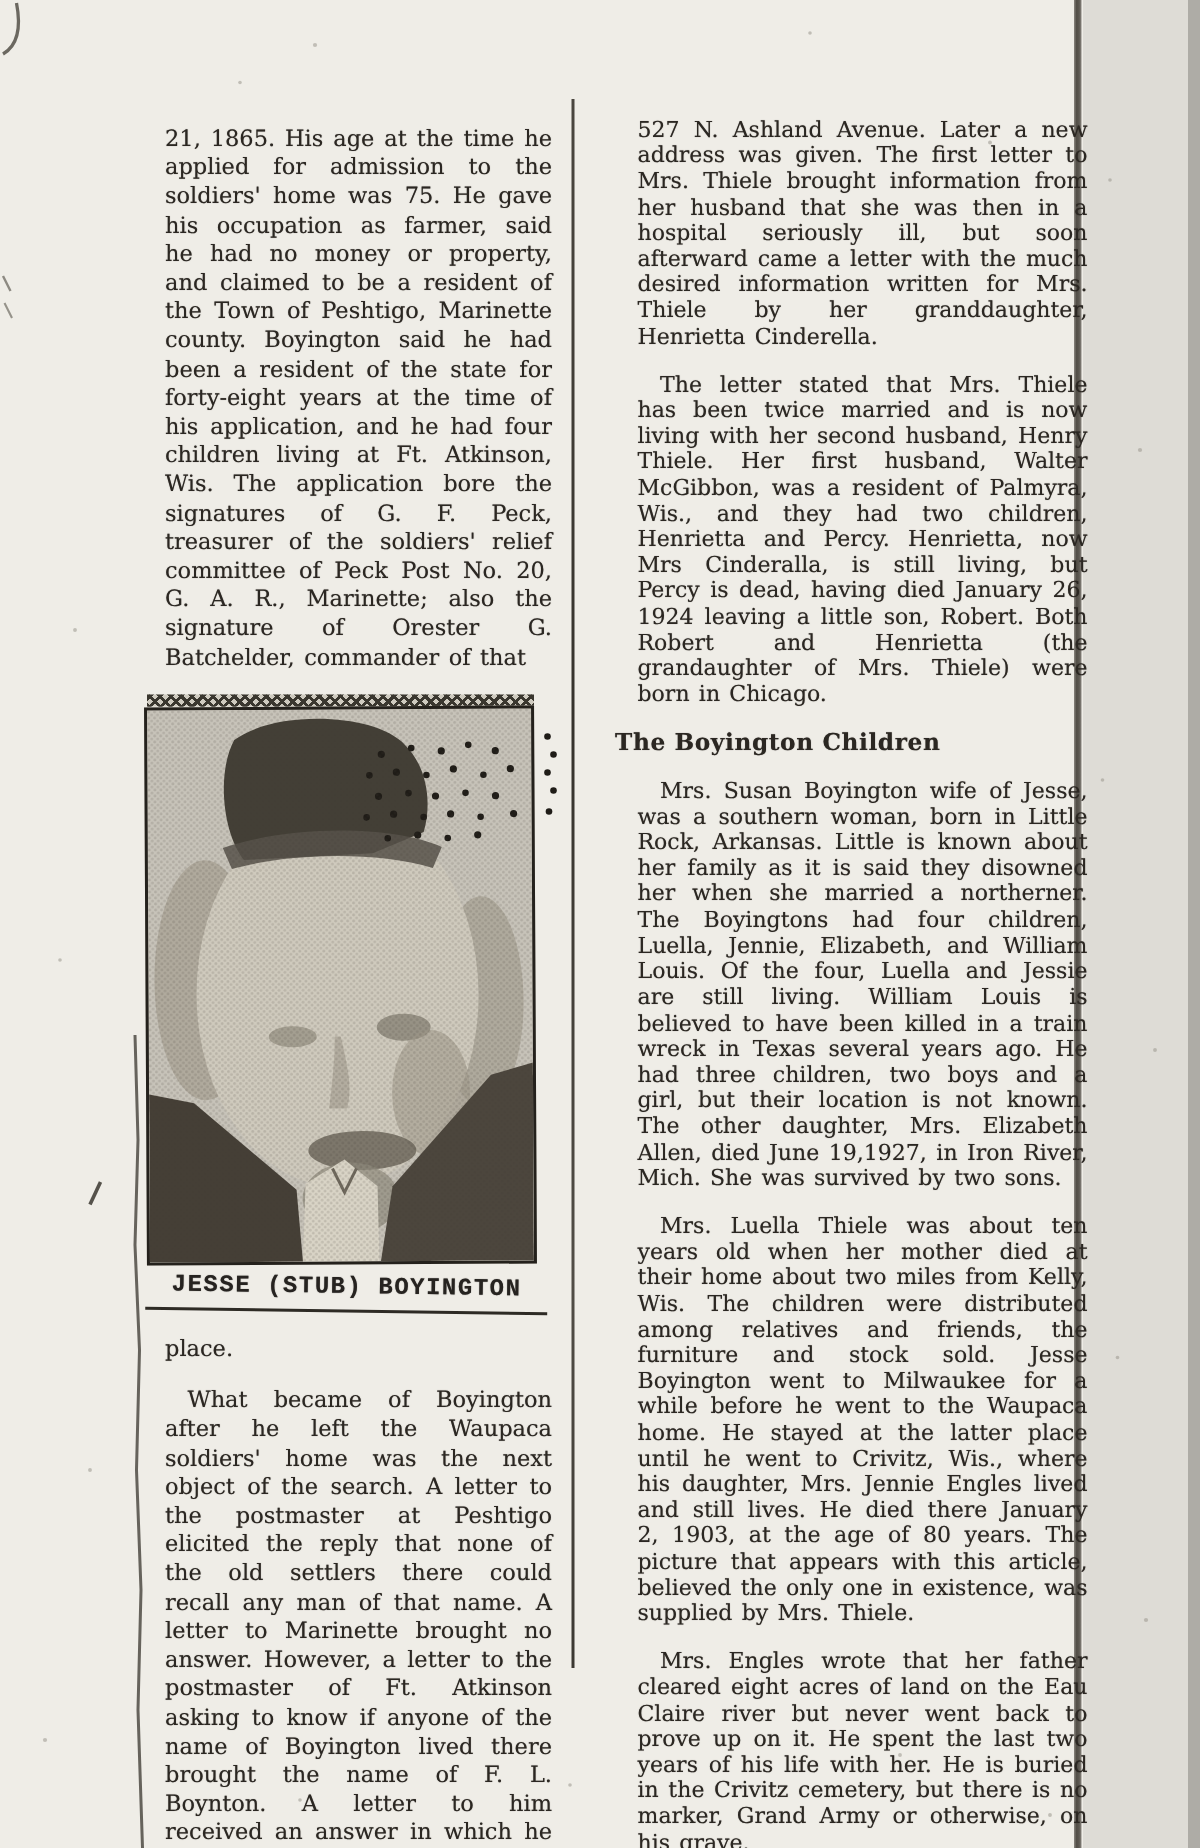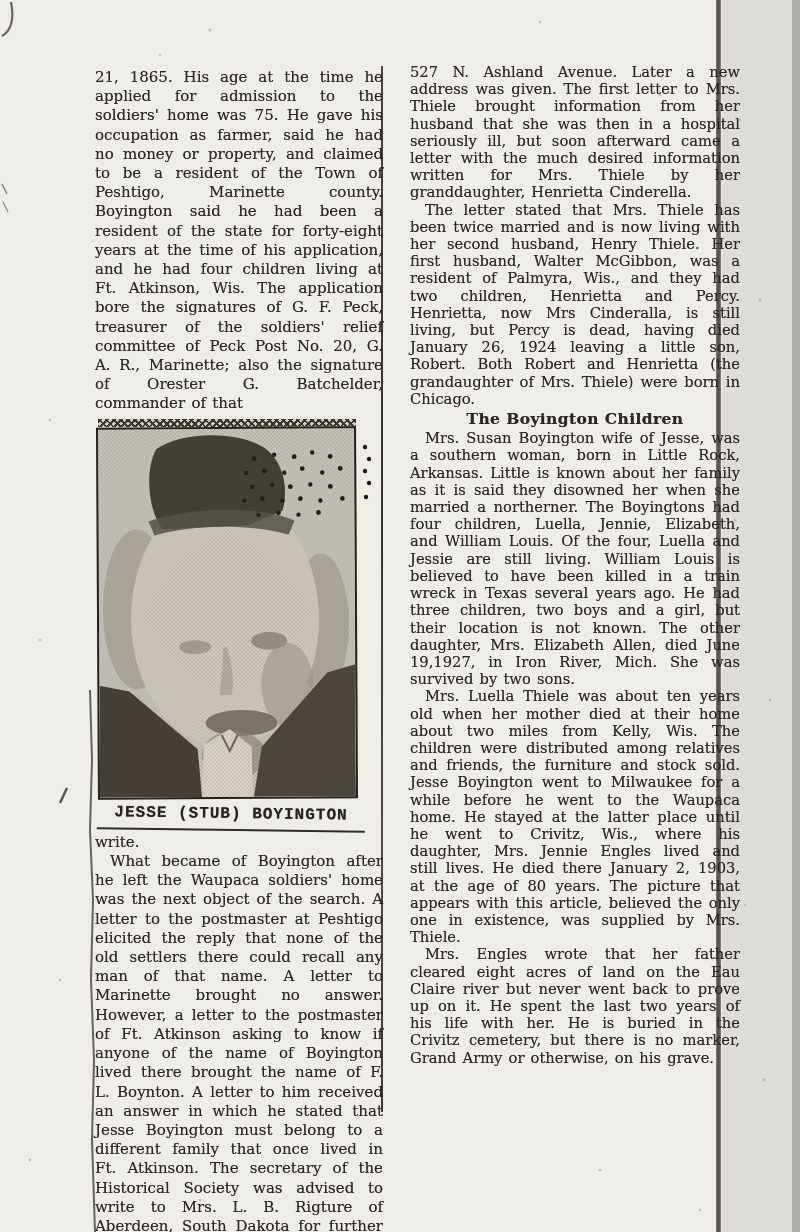--- a/index.html
+++ b/index.html
@@ -25,26 +25,26 @@
     background:linear-gradient(90deg,#8a867f 0%,#514d46 35%,#5e5a53 70%,#8a867f 100%);
   }
   .divider{
     position:absolute;left:381px;top:66px;width:2px;height:1046px;
     background:linear-gradient(180deg,#4a463f 0%,#35322c 40%,#514d46 75%,#3b3832 100%);
   }
   .col{position:absolute;color:#2b2722;}
   .col-left{left:95px;top:68px;width:288px;font-size:15px;line-height:19.2px;}
   .col-right{left:410px;top:63px;width:330px;font-size:14.7px;line-height:17.2px;}
   .t{
-    margin:0;text-align:justify;text-indent:15px;word-spacing:1.5px;
+    margin:15px;text-align:justify;text-indent:15px;word-spacing:1.5px;
     text-shadow:0 0 .6px rgba(43,39,34,.55);
   }
   .t.noindent{text-indent:0;}
   .subhead{
-    margin:3px 0 2px 0;text-align:center;font-size:15.5px;font-weight:bold;
+    margin:3px 0 2px 0;font-size:15.5px;font-weight:bold;
     letter-spacing:.4px;text-shadow:0 0 .6px rgba(43,39,34,.6);
   }
   
   .photo-wrap{position:relative;width:262px;margin:5px 0 2px 2px;font-family:Liberation Mono, monospace;}
   .hatch-bar{
     height:8px;width:258px;margin-left:1px;
     background:
       repeating-linear-gradient(45deg,#3a372f 0 2px,transparent 2px 5px),
       repeating-linear-gradient(-45deg,#3a372f 0 2px,#cfcbc0 2px 5px);
   }
@@ -148,21 +148,21 @@
         <circle cx="4" cy="6" r="2.2"></circle>
           <circle cx="8" cy="18" r="2.2"></circle>
         <circle cx="4" cy="30" r="2.2"></circle>
           <circle cx="8" cy="42" r="2.2"></circle>
         <circle cx="5" cy="56" r="2.2"></circle>
       </g>
     </svg>
     <div class="caption">JESSE (STUB) BOYINGTON</div>
   </div>
 
-  <p class="t noindent">write.</p>
+  <p class="t noindent">place.</p>
   <p class="t">What became of Boyington after he left the Waupaca soldiers' home was the next object of the search. A letter to the postmaster at Peshtigo elicited the reply that none of the old settlers there could recall any man of that name. A letter to Marinette brought no answer. However, a letter to the postmaster of Ft. Atkinson asking to know if anyone of the name of Boyington lived there brought the name of F. L. Boynton. A letter to him received an answer in which he stated that Jesse Boyington must belong to a different family that once lived in Ft. Atkinson. The secretary of the Historical Society was advised to write to Mrs. L. B. Rigture of Aberdeen, South Dakota for further information.</p>
 
 </div>
 
 <div class="col col-right">
   <p class="t noindent">527 N. Ashland Avenue. Later a new address was given. The first letter to Mrs. Thiele brought information from her husband that she was then in a hospital seriously ill, but soon afterward came a letter with the much desired information written for Mrs. Thiele by her granddaughter, Henrietta Cinderella.</p>
   <p class="t">The letter stated that Mrs. Thiele has been twice married and is now living with her second husband, Henry Thiele. Her first husband, Walter McGibbon, was a resident of Palmyra, Wis., and they had two children, Henrietta and Percy. Henrietta, now Mrs Cinderalla, is still living, but Percy is dead, having died January 26, 1924 leaving a little son, Robert. Both Robert and Henrietta (the grandaughter of Mrs. Thiele) were born in Chicago.</p>
   <h3 class="subhead">The Boyington Children</h3>
   <p class="t">Mrs. Susan Boyington wife of Jesse, was a southern woman, born in Little Rock, Arkansas. Little is known about her family as it is said they disowned her when she married a northerner. The Boyingtons had four children, Luella, Jennie, Elizabeth, and William Louis. Of the four, Luella and Jessie are still living. William Louis is believed to have been killed in a train wreck in Texas several years ago. He had three children, two boys and a girl, but their location is not known. The other daughter, Mrs. Elizabeth Allen, died June 19,1927, in Iron River, Mich. She was survived by two sons.</p>
   <p class="t">Mrs. Luella Thiele was about ten years old when her mother died at their home about two miles from Kelly, Wis. The children were distributed among relatives and friends, the furniture and stock sold. Jesse Boyington went to Milwaukee for a while before he went to the Waupaca home. He stayed at the latter place until he went to Crivitz, Wis., where his daughter, Mrs. Jennie Engles lived and still lives. He died there January 2, 1903, at the age of 80 years. The picture that appears with this article, believed the only one in existence, was supplied by Mrs. Thiele.</p>

